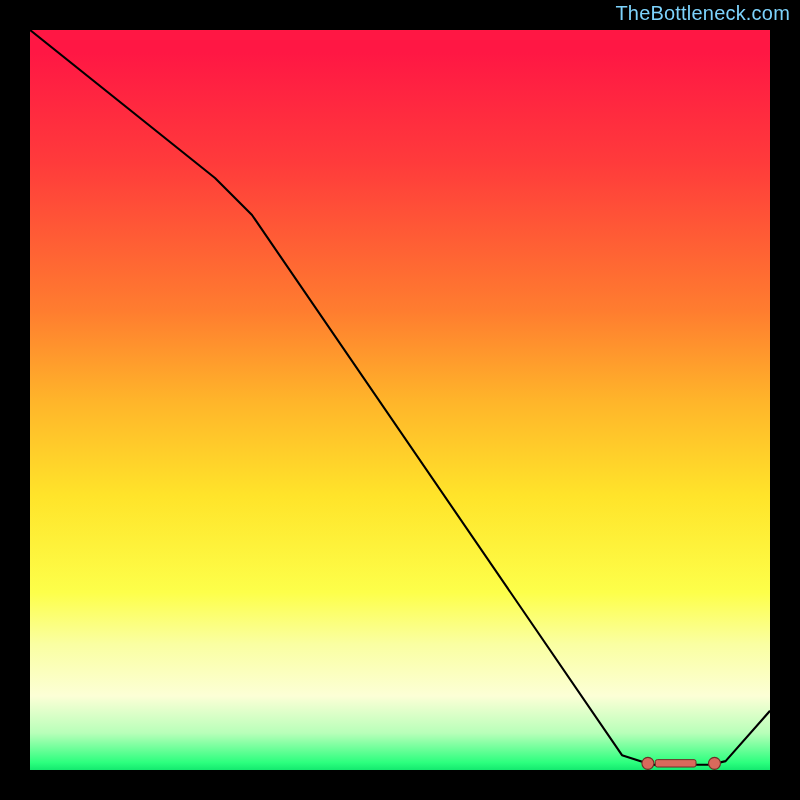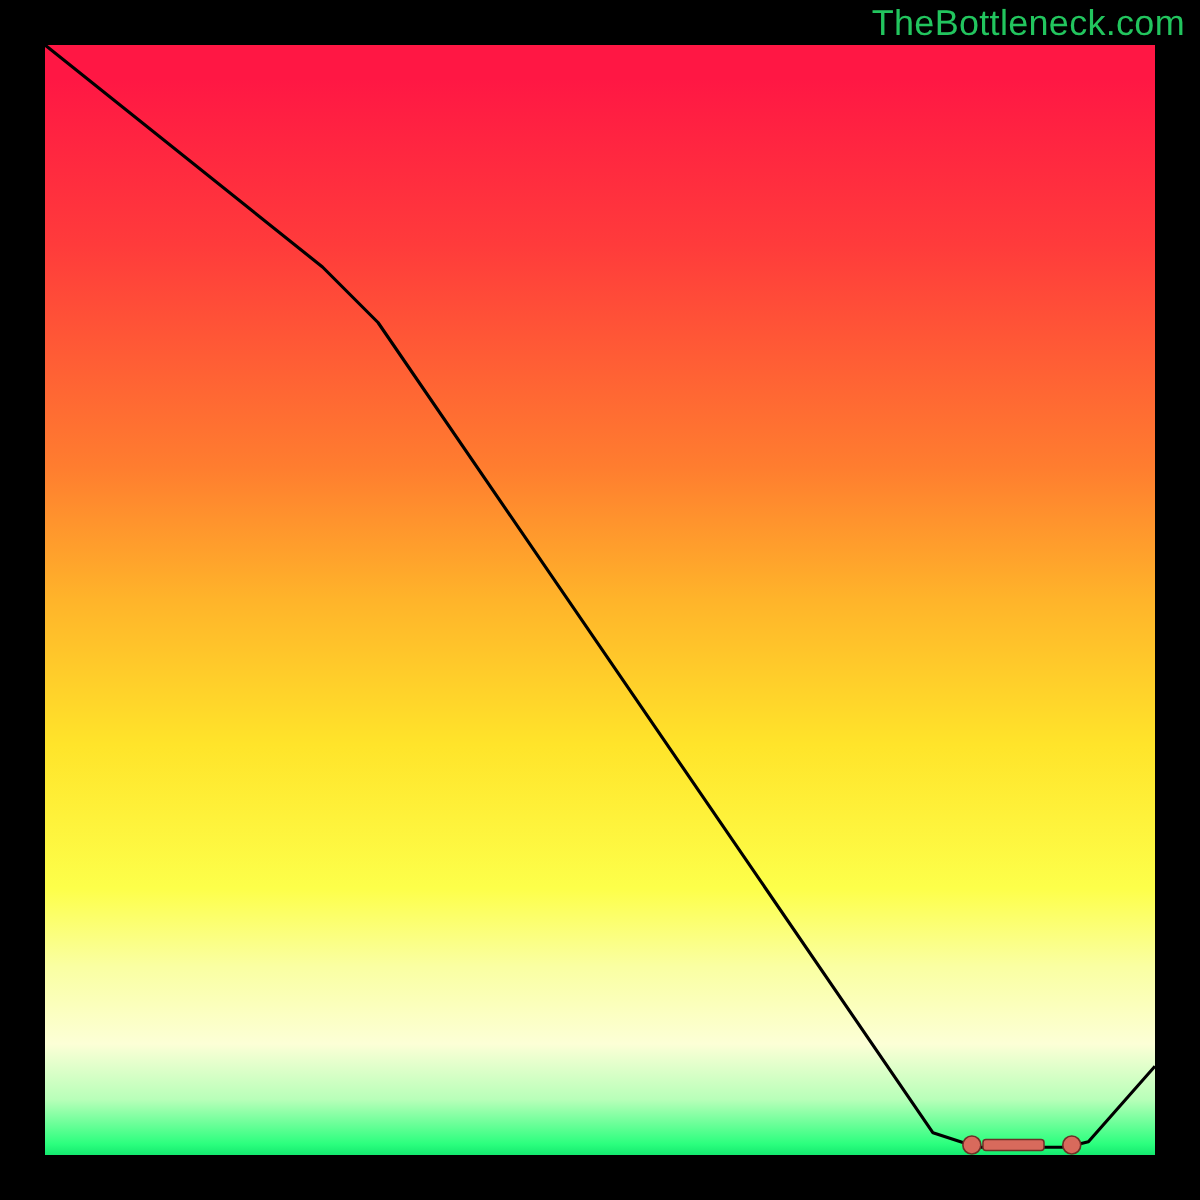--- a/index.html
+++ b/index.html
@@ -14,22 +14,22 @@
   .outer {
     position: relative;
     width: 800px;
     height: 800px;
     background: #000;
   }
   .watermark {
     position: absolute;
     top: 2px;
     right: 10px;
-    color: #22c55e;
-    font-size: 24px;
+    color: #7dd3fc;
+    font-size: 20px;
     font-weight: 400;
     letter-spacing: 0.2px;
     font-family: Arial, Helvetica, sans-serif;
   }
   .plot {
     position: absolute;
     left: 30px;
     top: 30px;
     width: 740px;
     height: 740px;

